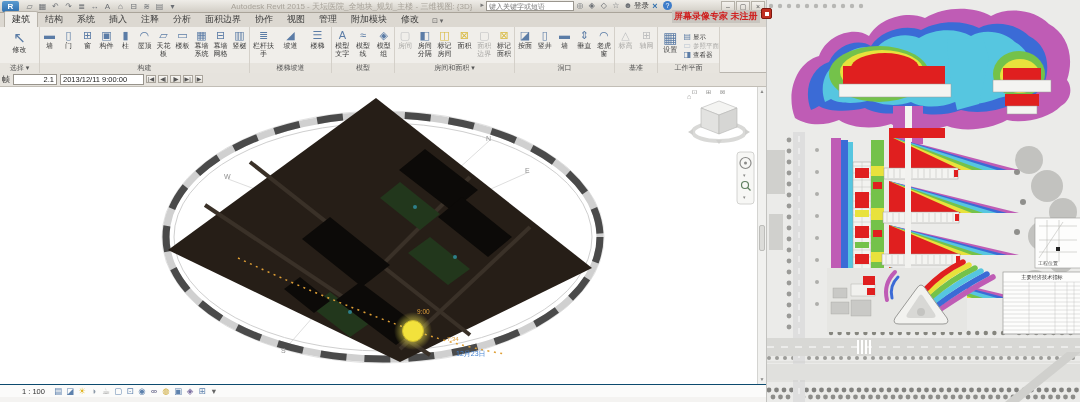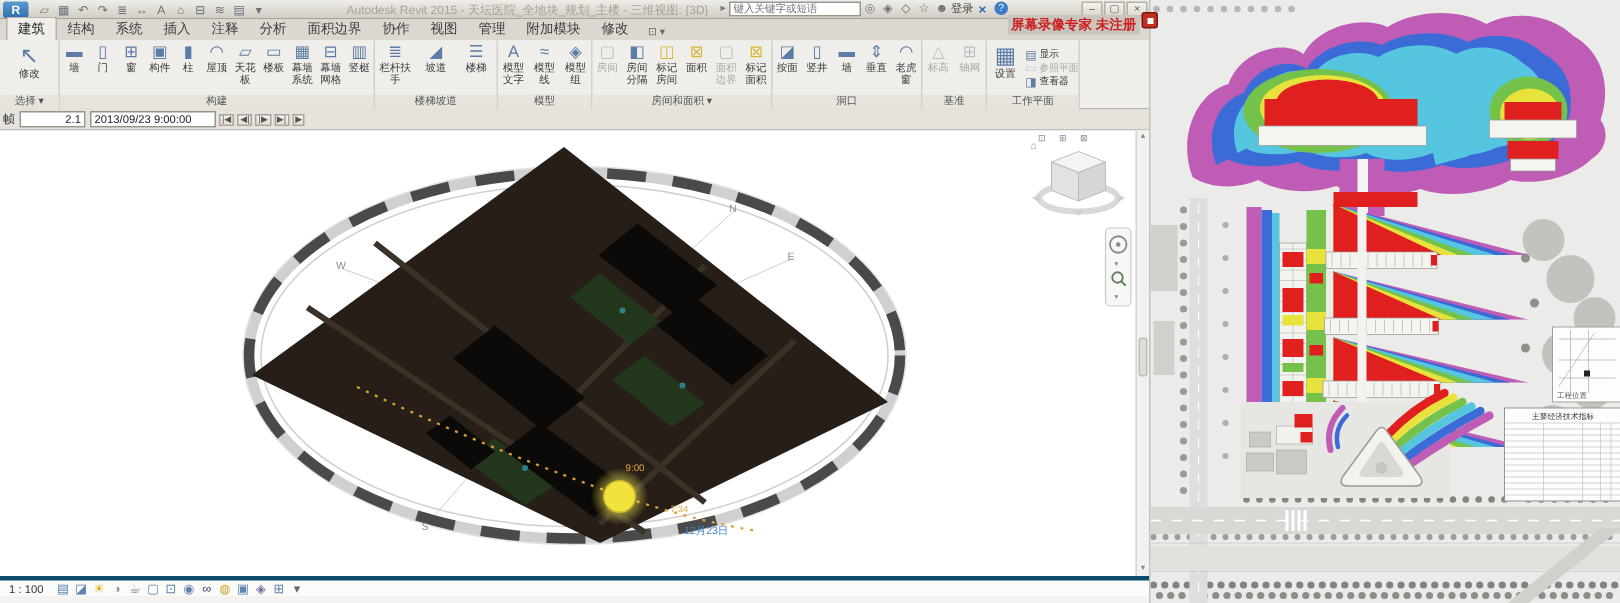--- a/index.html
+++ b/index.html
@@ -68,21 +68,21 @@
   .obox.date{width:84px;text-align:left;}
   .pbtn{height:12px;min-width:15px;border:1px solid #aaa59c;background:linear-gradient(#f7f6f3,#e2dfd8);
     font-size:6px;color:#555;text-align:center;line-height:11px;margin-left:2px;padding:0 1px;}
   
   .canvas{position:absolute;left:0;top:87px;width:766px;height:297px;background:#fff;overflow:hidden;}
   .vscroll{position:absolute;right:0;top:0;width:9px;height:297px;background:#f1f1ef;border-left:1px solid #d4d4d1;}
   .vs-arrow{position:absolute;left:0;width:8px;height:9px;font-size:5px;color:#8a8a88;text-align:center;line-height:9px;}
   .vs-thumb{position:absolute;left:1px;top:138px;width:6px;height:26px;background:#dcdcd9;border:1px solid #bdbdba;border-radius:2px;}
   
   .viewbar{position:absolute;left:0;top:384px;width:766px;height:13px;background:#fbfbfa;
-    border-top:3px solid #0c4a6e;display:flex;align-items:center;font-size:8px;color:#333;padding-left:6px;}
+    border-top:1px solid #0c4a6e;display:flex;align-items:center;font-size:8px;color:#333;padding-left:22px;}
   .scale{margin-right:7px;font-size:7.5px;color:#333;}
   .vbi{display:inline-block;width:12px;text-align:center;font-size:8.5px;line-height:12px;cursor:default;}
   .statusstrip{position:absolute;left:0;top:397px;width:766px;height:5px;background:#f4f3f1;}
   
   .analysis{position:absolute;left:766px;top:0;width:314px;height:402px;background:#ebebe9;border-left:1px solid #c2c2bf;}
   svg text{font-family:"Liberation Sans","DejaVu Sans",sans-serif;}
   .cm{fill:var(--cm);} .cb{fill:var(--cb);} .cc{fill:var(--cc);}
   .cg{fill:var(--cg);} .cy{fill:var(--cy);} .cr{fill:var(--cr);}
   .sm{stroke:var(--cm);} .sb{stroke:var(--cb);} .sc{stroke:var(--cc);}
   .sg{stroke:var(--cg);} .sy{stroke:var(--cy);} .sr{stroke:var(--cr);}
@@ -325,21 +325,21 @@
             </div>
           </div>
           <div class="plabel">工作平面</div>
         </div>
         <div class="ribbonfill"></div>
       </div>
 
     <div class="optbar">
       <span class="optlabel">帧</span>
       <span class="obox num">2.1</span>
-      <span class="obox date">2013/09/23 9:00:00</span>
+      <span class="obox date">2013/12/11 9:00:00</span>
       <span id="playback"><span class="pbtn">|◀</span><span class="pbtn">◀|</span><span class="pbtn">|▶</span><span class="pbtn">▶|</span><span class="pbtn">▶</span></span>
     </div>
 
     <div class="canvas">
       <svg width="757" height="297" viewBox="0 0 757 297">
         <defs>
           <radialGradient id="sunglow">
             <stop offset="0%" stop-color="#fff9b0" stop-opacity=".95"></stop>
             <stop offset="55%" stop-color="#f6ea50" stop-opacity=".5"></stop>
             <stop offset="100%" stop-color="#f6ea50" stop-opacity="0"></stop>

